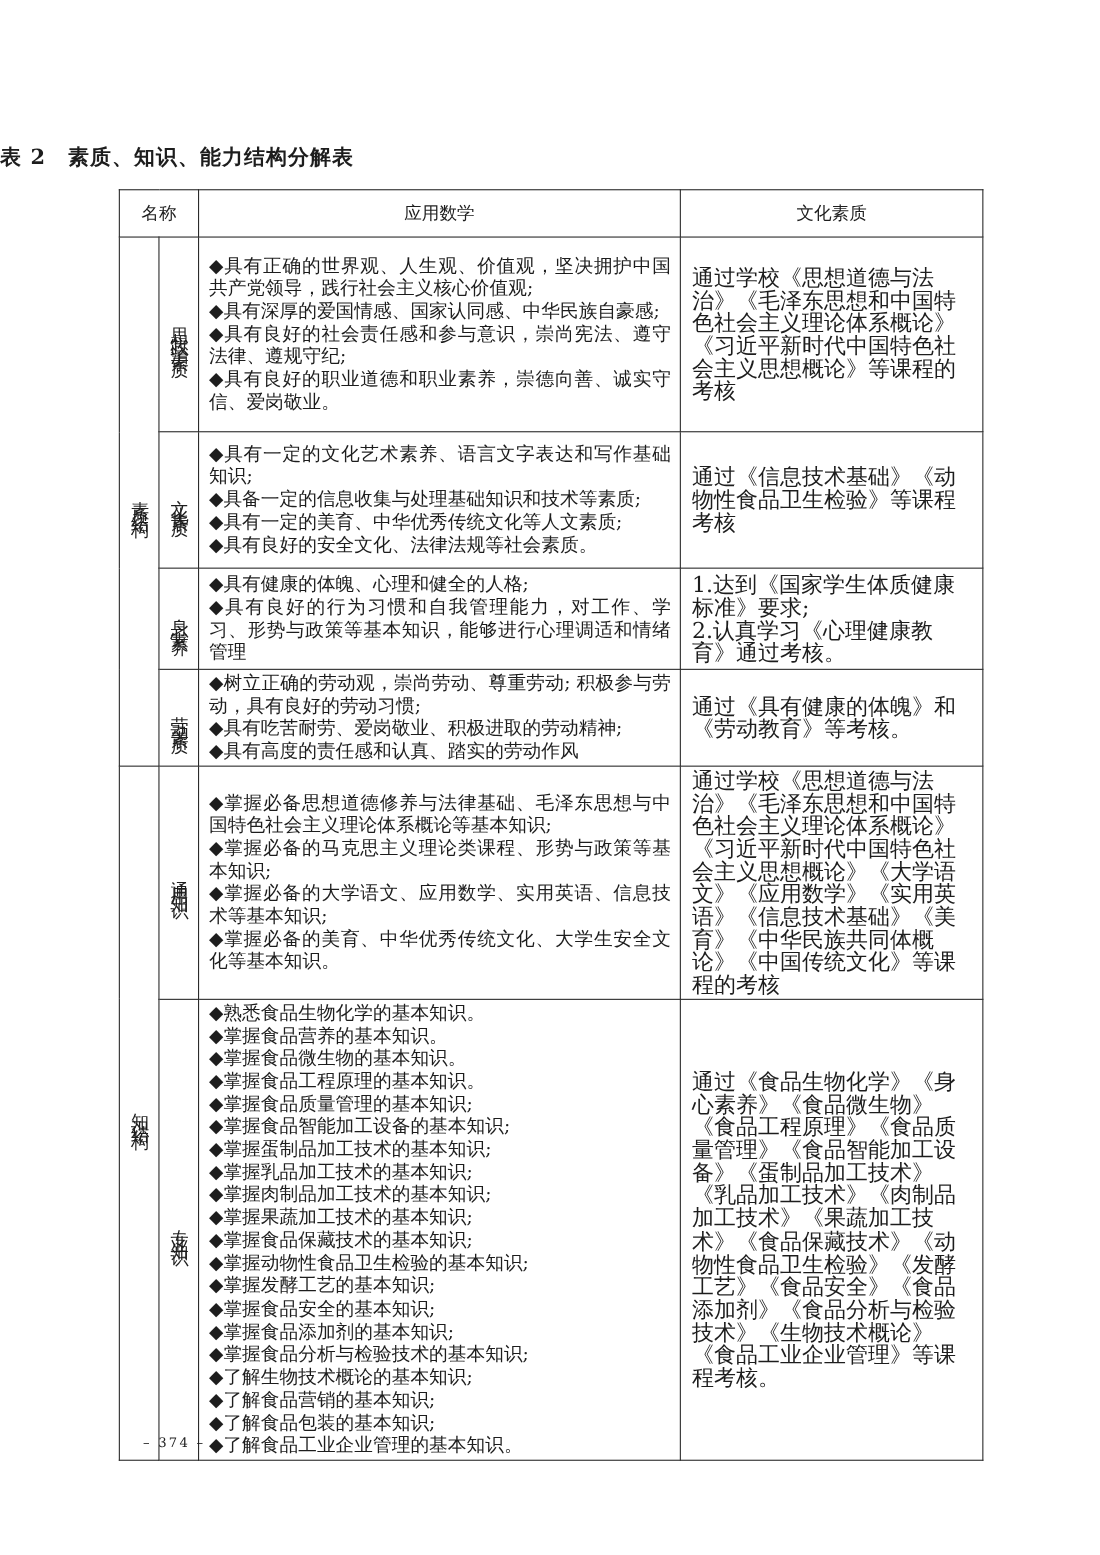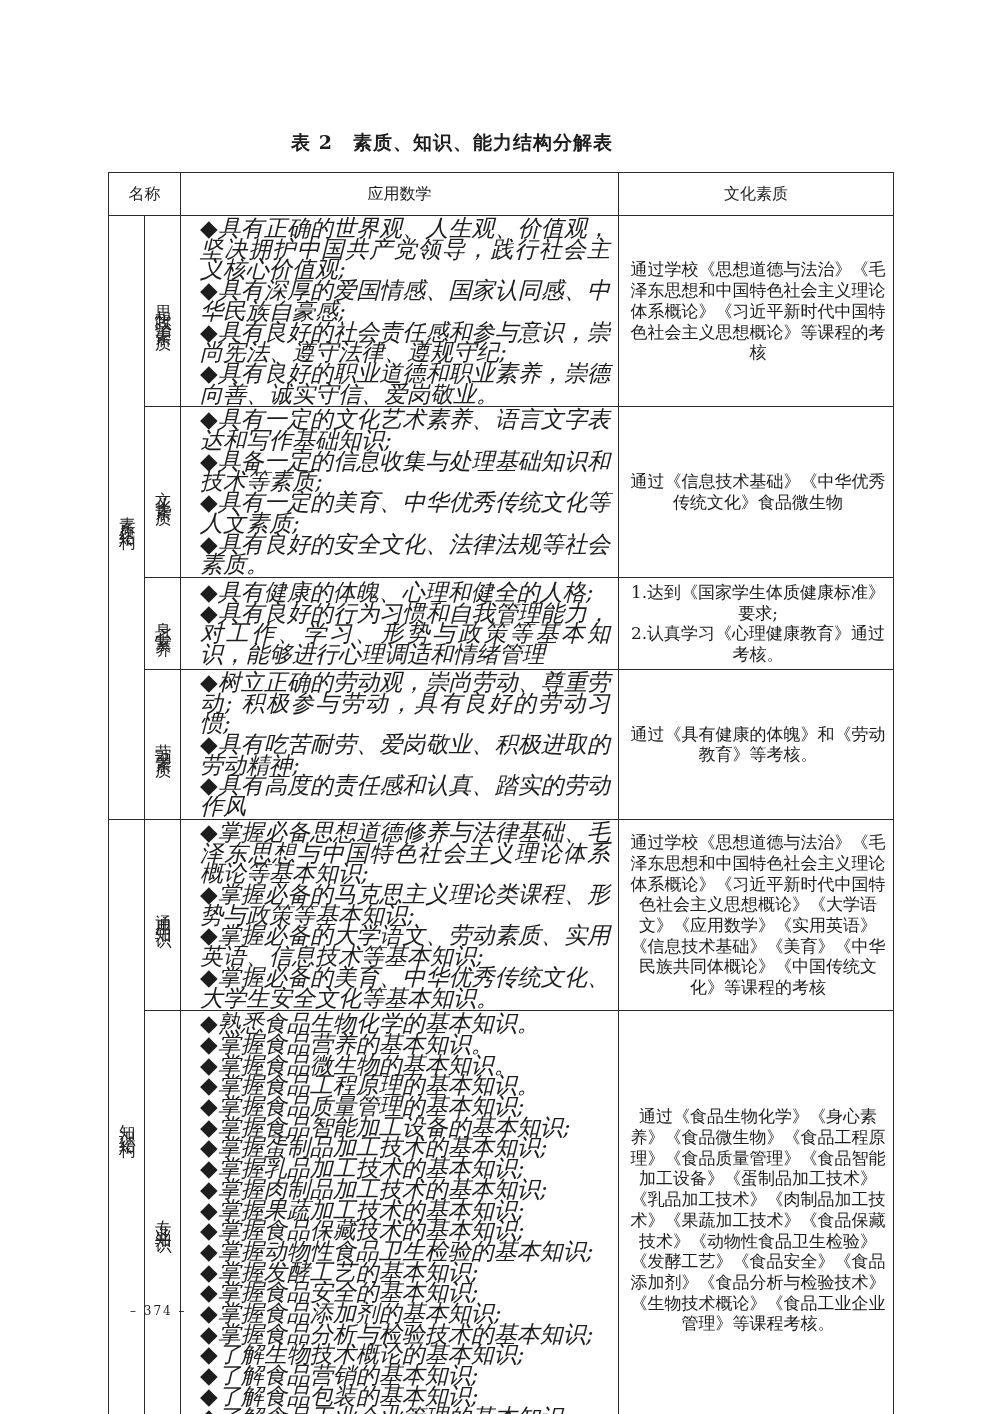--- a/index.html
+++ b/index.html
@@ -11,21 +11,20 @@
     background: #ffffff;
     font-family: "DejaVu Serif", "Liberation Serif", serif;
     color: #1d1d1d;
     overflow: hidden;
   }
   .doc-title {
     position: absolute;
     top: 130px;
     left: 0;
     width: 904px;
-    text-align: center;
     font-size: 19px;
     font-weight: bold;
     letter-spacing: 1px;
   }
   table.doc-table {
     position: absolute;
     top: 172px;
     left: 108px;
     width: 785px;
     border-collapse: collapse;
@@ -44,33 +43,32 @@
   td.vert-cell { text-align: center; }
   .vert {
     display: inline-block;
     writing-mode: vertical-rl;
     text-orientation: upright;
     font-size: 16.5px;
     letter-spacing: 6px;
     line-height: 1;
   }
   td.desc {
-    font-size: 23px;
+    font-size: 17px;
     line-height: 20.7px;
-    padding: 2px 8px 2px 19px;
+    padding: 2px 8px 2px 9px;
     white-space: pre-line;
     text-align: justify;
-    font-style: italic;
   }
   td.ind {
-    font-size: 17px;
+    font-size: 20px;
     line-height: 20.7px;
     padding: 2px 6px 2px 10px;
     white-space: pre-line;
-    text-align: center;
+    text-align: left;
   }
   .page-number {
     position: absolute;
     top: 1304px;
     left: 130px;
     font-size: 12px;
     letter-spacing: 2px;
   }
 </style>
 </head>
@@ -103,21 +101,21 @@
 ◆具有良好的职业道德和职业素养，崇德向善、诚实守信、爱岗敬业。</td>
       <td class="ind">通过学校《思想道德与法治》《毛泽东思想和中国特色社会主义理论体系概论》《习近平新时代中国特色社会主义思想概论》等课程的考核</td>
     </tr>
 
     <tr style="height:124px">
       <td class="vert-cell"><span class="vert">文化素质</span></td>
       <td class="desc">◆具有一定的文化艺术素养、语言文字表达和写作基础知识;
 ◆具备一定的信息收集与处理基础知识和技术等素质;
 ◆具有一定的美育、中华优秀传统文化等人文素质;
 ◆具有良好的安全文化、法律法规等社会素质。</td>
-      <td class="ind">通过《信息技术基础》《中华优秀传统文化》食品微生物</td>
+      <td class="ind">通过《信息技术基础》《动物性食品卫生检验》等课程考核</td>
     </tr>
 
     <tr style="height:92px">
       <td class="vert-cell"><span class="vert">身心素养</span></td>
       <td class="desc">◆具有健康的体魄、心理和健全的人格;
 ◆具有良好的行为习惯和自我管理能力，对工作、学习、形势与政策等基本知识，能够进行心理调适和情绪管理</td>
       <td class="ind">1.达到《国家学生体质健康标准》要求;
 2.认真学习《心理健康教育》通过考核。</td>
     </tr>
 
@@ -127,21 +125,21 @@
 ◆具有吃苦耐劳、爱岗敬业、积极进取的劳动精神;
 ◆具有高度的责任感和认真、踏实的劳动作风</td>
       <td class="ind">通过《具有健康的体魄》和《劳动教育》等考核。</td>
     </tr>
 
     <tr style="height:177px">
       <td class="vert-cell" rowspan="2"><span class="vert">知识结构</span></td>
       <td class="vert-cell"><span class="vert">通用知识</span></td>
       <td class="desc">◆掌握必备思想道德修养与法律基础、毛泽东思想与中国特色社会主义理论体系概论等基本知识;
 ◆掌握必备的马克思主义理论类课程、形势与政策等基本知识;
-◆掌握必备的大学语文、劳动素质、实用英语、信息技术等基本知识;
+◆掌握必备的大学语文、应用数学、实用英语、信息技术等基本知识;
 ◆掌握必备的美育、中华优秀传统文化、大学生安全文化等基本知识。</td>
       <td class="ind">通过学校《思想道德与法治》《毛泽东思想和中国特色社会主义理论体系概论》《习近平新时代中国特色社会主义思想概论》《大学语文》《应用数学》《实用英语》《信息技术基础》《美育》《中华民族共同体概论》《中国传统文化》等课程的考核</td>
     </tr>
 
     <tr style="height:415px">
       <td class="vert-cell"><span class="vert">专业知识</span></td>
       <td class="desc">◆熟悉食品生物化学的基本知识。
 ◆掌握食品营养的基本知识。
 ◆掌握食品微生物的基本知识。
 ◆掌握食品工程原理的基本知识。

